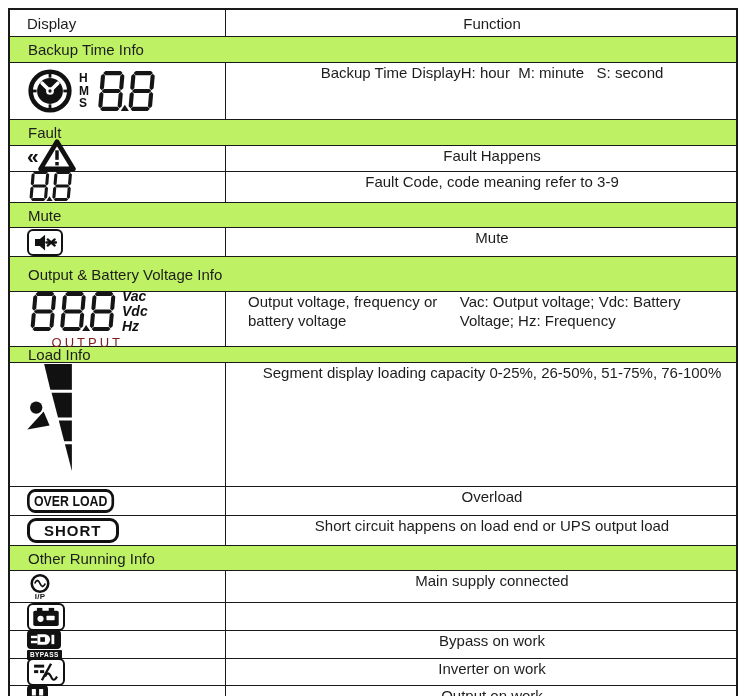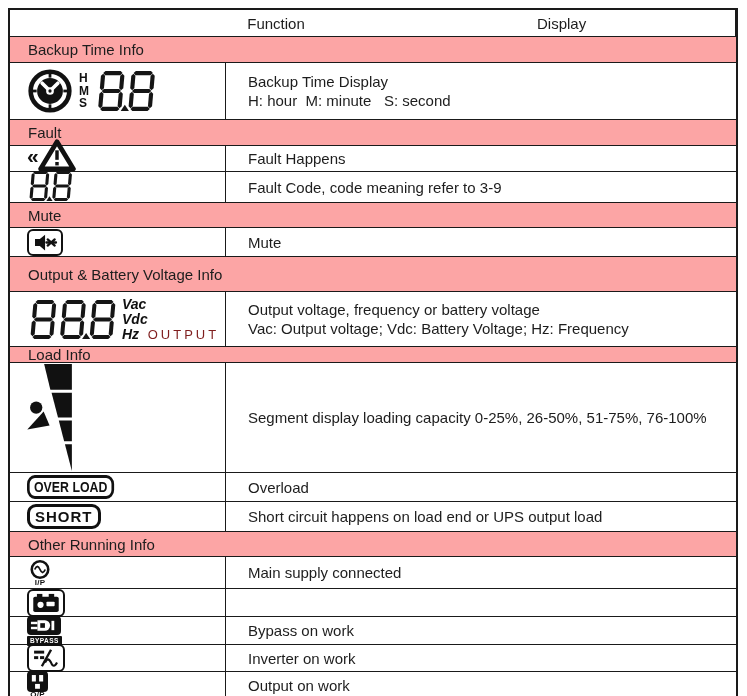--- a/index.html
+++ b/index.html
@@ -13,41 +13,41 @@
     box-sizing:border-box;
   }
   .row{display:flex;border-bottom:1.5px solid #1a1a1a;box-sizing:border-box;flex:0 0 auto;}
   .row.last{border-bottom:none;}
   .cell{box-sizing:border-box;overflow:visible;}
   .cell.left{
     width:216px;border-right:1.5px solid #1a1a1a;display:flex;align-items:center;
     padding-left:17px;flex:0 0 auto;
   }
   .cell.right{
-    flex:1 1 auto;display:flex;flex-direction:column;justify-content:center;
+    flex:1 1 auto;display:flex;flex-direction:row;justify-content:center;
     padding-left:22px;font-size:15px;line-height:19px;
   }
   .fn-line{white-space:pre-wrap;}
   .hdr .cell{font-size:15px;display:flex;align-items:center;}
   .section-row{
-    display:flex;align-items:center;background:#fca5a5;
+    display:flex;align-items:center;background:#bef264;
     border-bottom:1.5px solid #1a1a1a;padding-left:18px;font-size:15px;box-sizing:border-box;flex:0 0 auto;
   }
   
   .icon-wrap{display:flex;align-items:center;gap:6px;}
   .hms{display:flex;flex-direction:column;font-weight:bold;font-size:12px;line-height:12.5px;color:#111;}
   .units{display:flex;flex-direction:column;font-weight:bold;font-style:italic;font-size:14px;line-height:15px;color:#111;margin-left:5px;}
-  .seg-block{display:flex;flex-direction:row;align-items:flex-end;}
+  .seg-block{display:flex;flex-direction:column;align-items:center;}
   .output-label{font-weight:normal;font-size:13px;letter-spacing:3px;color:#7f1d1d;margin-top:1px;}
   .badge{
     display:inline-block;border:3px solid #111;border-radius:9px;background:#fff;
     font-weight:bold;color:#111;white-space:nowrap;
   }
   .badge.overload{font-size:14px;padding:1px 5px;transform:scaleX(.88);transform-origin:left center;}
-  .badge.short{font-size:15px;padding:1px 5px;letter-spacing:1px;}
+  .badge.short{font-size:15px;padding:1px 14px;letter-spacing:1px;}
   .boxed-icon{
     border:2.5px solid #111;border-radius:6px;display:flex;align-items:center;justify-content:center;
     background:#fff;box-sizing:border-box;
   }
   .mute-box{width:36px;height:27px;}
   .batt-box{width:38px;height:28px;}
   .inv-box{width:38px;height:28px;}
   .chevrons{font-size:21px;font-weight:bold;color:#111;letter-spacing:-2px;margin-right:1px;line-height:1;}
   .fault-icon{display:flex;align-items:center;margin-top:-6px;}
   .stacked{display:flex;flex-direction:column;align-items:center;line-height:1;}
@@ -69,25 +69,25 @@
       <polygon points="3,30 6,33 6,51 3,54 0,51 0,33"></polygon>
       <polygon points="3,4 6,7 6,25 3,28 0,25 0,7"></polygon>
       <polygon points="6,26 28,26 31,29 28,32 6,32 3,29"></polygon>
     </g>
   </defs>
 </svg>
 
 <div class="tbl">
 
   <div class="row hdr" style="height:27px">
+    <div class="cell left">
+      <span>Display</span>
+    </div>
     <div class="cell right" style="flex-direction:row;align-items:center">
       <span>Function</span>
-    </div>
-    <div class="cell left">
-      <span>Display</span>
     </div>
   </div>
 
   <div class="section-row" style="height:26px">
     <span>Backup Time Info</span>
   </div>
   <div class="row" style="height:57px">
     <div class="cell left">
       <div class="icon-wrap">
         <svg viewBox="0 0 50 50" width="46" height="46">
@@ -206,21 +206,21 @@
     </div>
     <div class="cell right">
       <div class="fn-line">Output voltage, frequency or battery voltage</div>
       <div class="fn-line">Vac: Output voltage; Vdc: Battery Voltage; Hz: Frequency</div>
     </div>
   </div>
 
   <div class="section-row" style="height:16px">
     <span>Load Info</span>
   </div>
-  <div class="row" style="height:110px">
+  <div class="row" style="height:124px">
     <div class="cell left" style="align-items:flex-start;padding-top:1px">
       <svg viewBox="0 0 62 108" width="62" height="107">
         <g fill="#111">
           <polygon points="17,0 45,0 45,26 23.3,26"></polygon>
           <polygon points="24.5,29 45,29 45,54 31,54"></polygon>
           <polygon points="31.8,57 45,57 45,78 37.2,78"></polygon>
           <polygon points="38,81 45,81 45,108"></polygon>
           <circle cx="9" cy="44" r="6.2"></circle>
           <polygon points="0,66 16.5,48 22.5,62"></polygon>
         </g>

